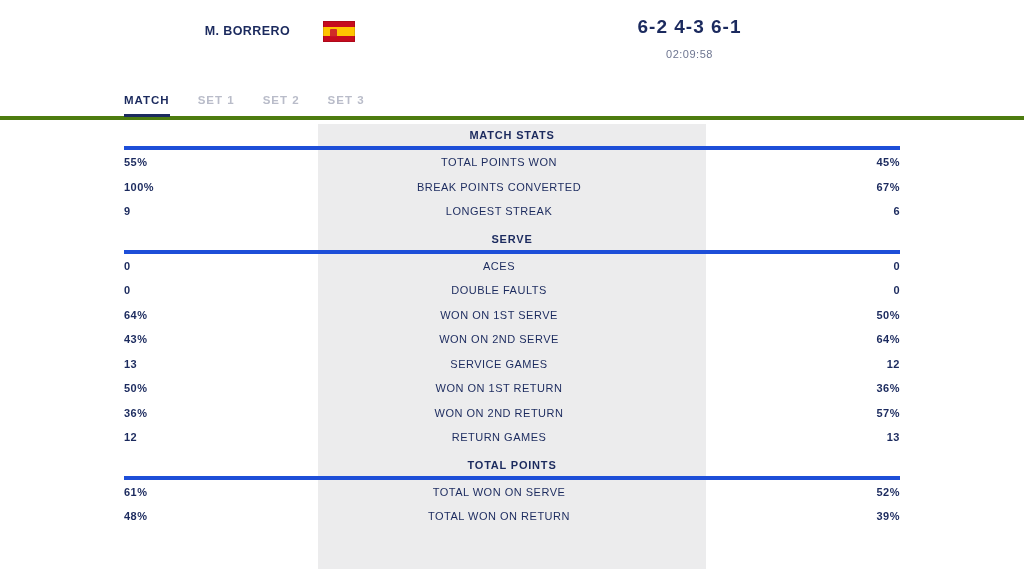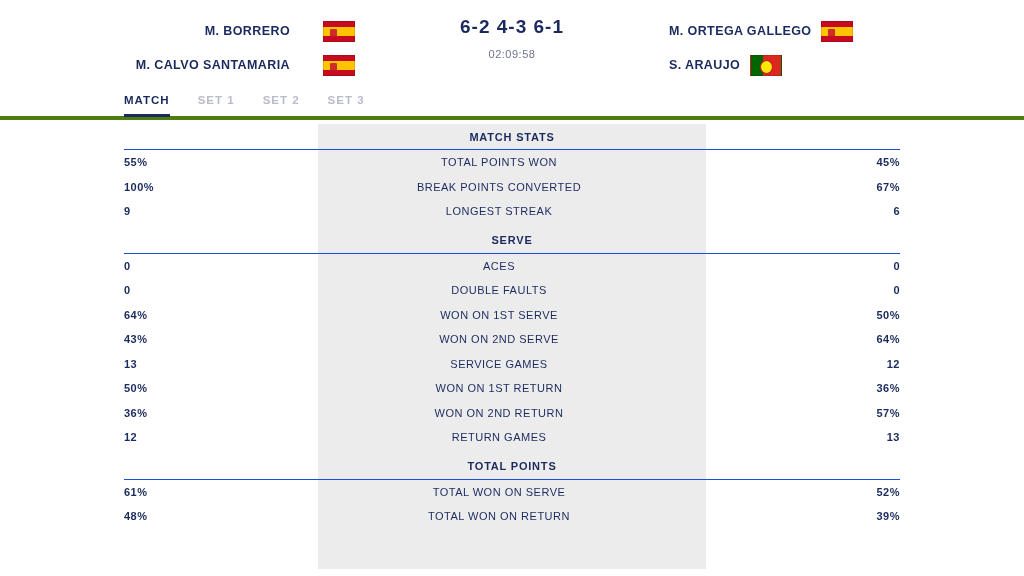--- a/index.html
+++ b/index.html
@@ -155,21 +155,21 @@
 
   .section-head {
     height: 26px;
     display: flex;
     align-items: center;
     justify-content: center;
     font-size: 11px;
     font-weight: bold;
     letter-spacing: 0.8px;
     color: #1b2a5e;
-    border-bottom: 1px solid #1d4ed8;
+    border-bottom: 4px solid #1d4ed8;
     margin-top: 4px;
   }
   .stat-row {
     display: flex;
     align-items: center;
     height: 24.5px;
     font-size: 11px;
     letter-spacing: 0.5px;
   }
   .stat-left {
@@ -196,41 +196,27 @@
 
 <div class="page">
 
   <div class="scoreboard">
 
     <div class="team left">
       <div class="player-row">
         <span class="player-name">M. BORRERO</span>
         <span class="flag flag-es"></span>
       </div>
-      <div class="player-row">
-        <span class="player-name">M. CALVO SANTAMARIA</span>
-        <span class="flag flag-es"></span>
-      </div>
     </div>
 
     <div class="score-center">
       <div class="score-line">6-2 4-3 6-1</div>
       <div class="match-time">02:09:58</div>
     </div>
 
-    <div class="team right">
-      <div class="player-row">
-        <span class="player-name">M. ORTEGA GALLEGO</span>
-        <span class="flag flag-es"></span>
-      </div>
-      <div class="player-row">
-        <span class="player-name">S. ARAUJO</span>
-        <span class="flag flag-pt"></span>
-      </div>
-    </div>
 
   </div>
 
   <div class="tabs">
     <div class="tab active">MATCH</div>
     <div class="tab">SET 1</div>
     <div class="tab">SET 2</div>
     <div class="tab">SET 3</div>
   </div>
 

